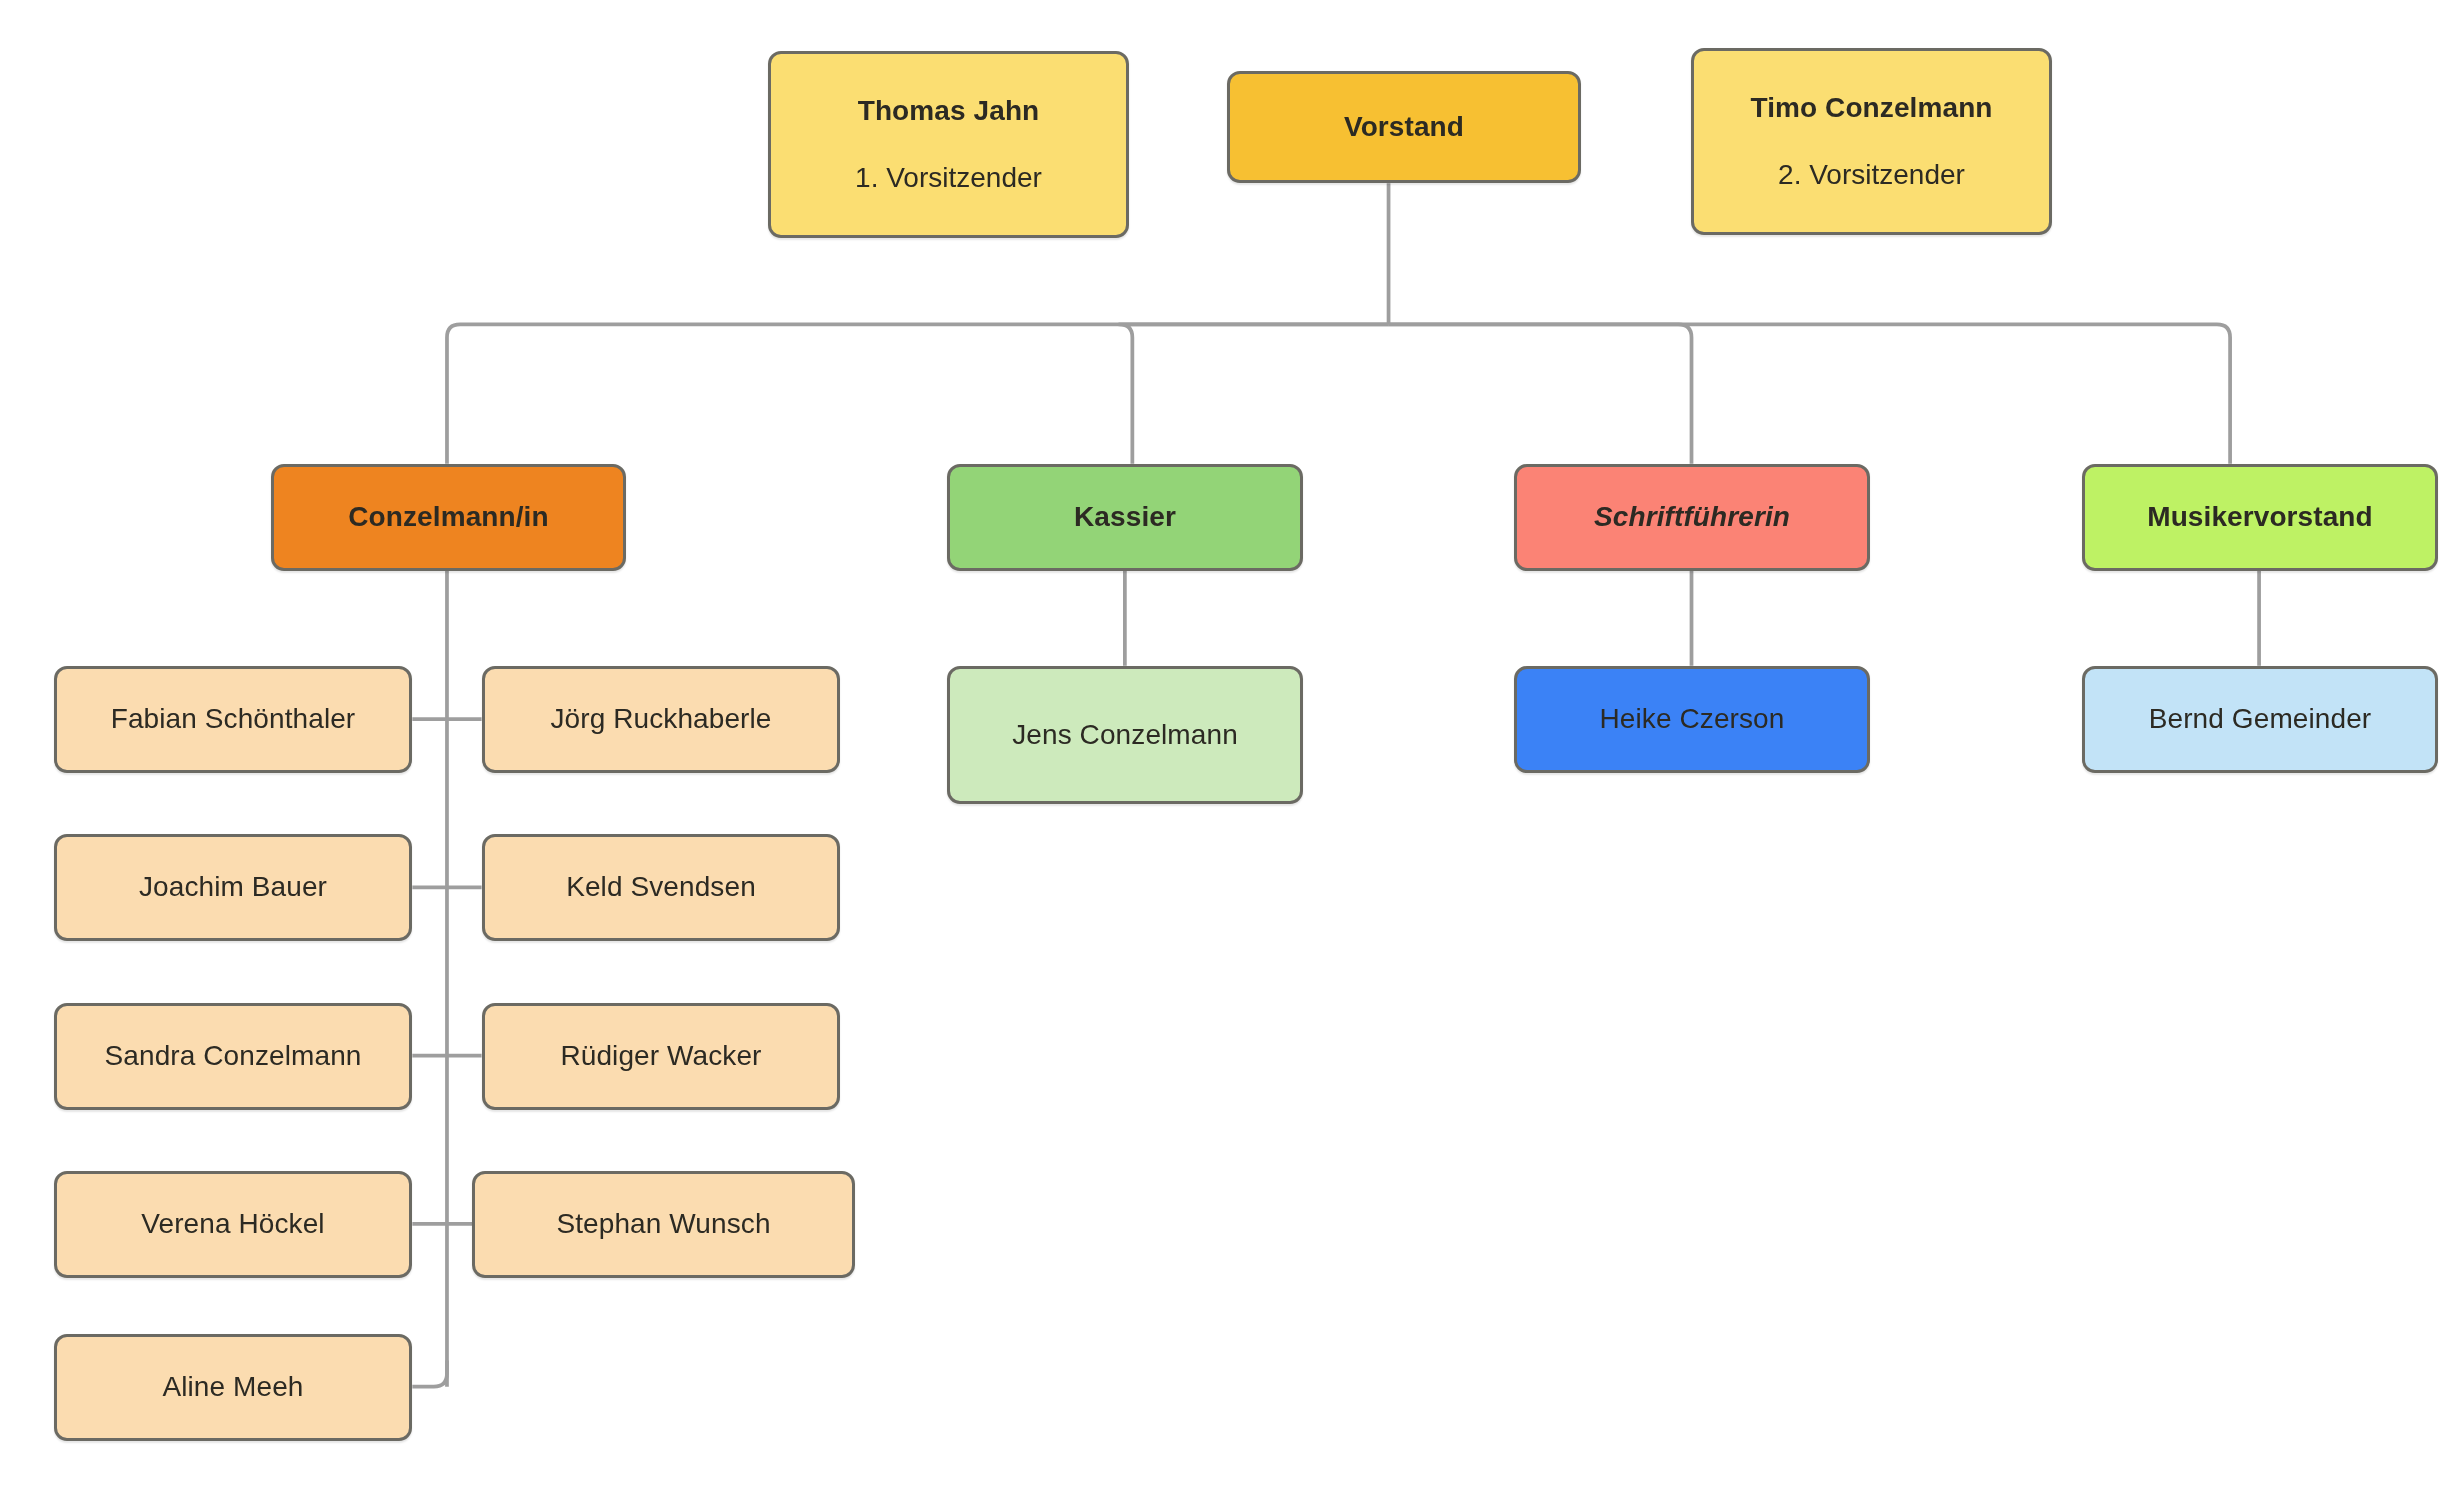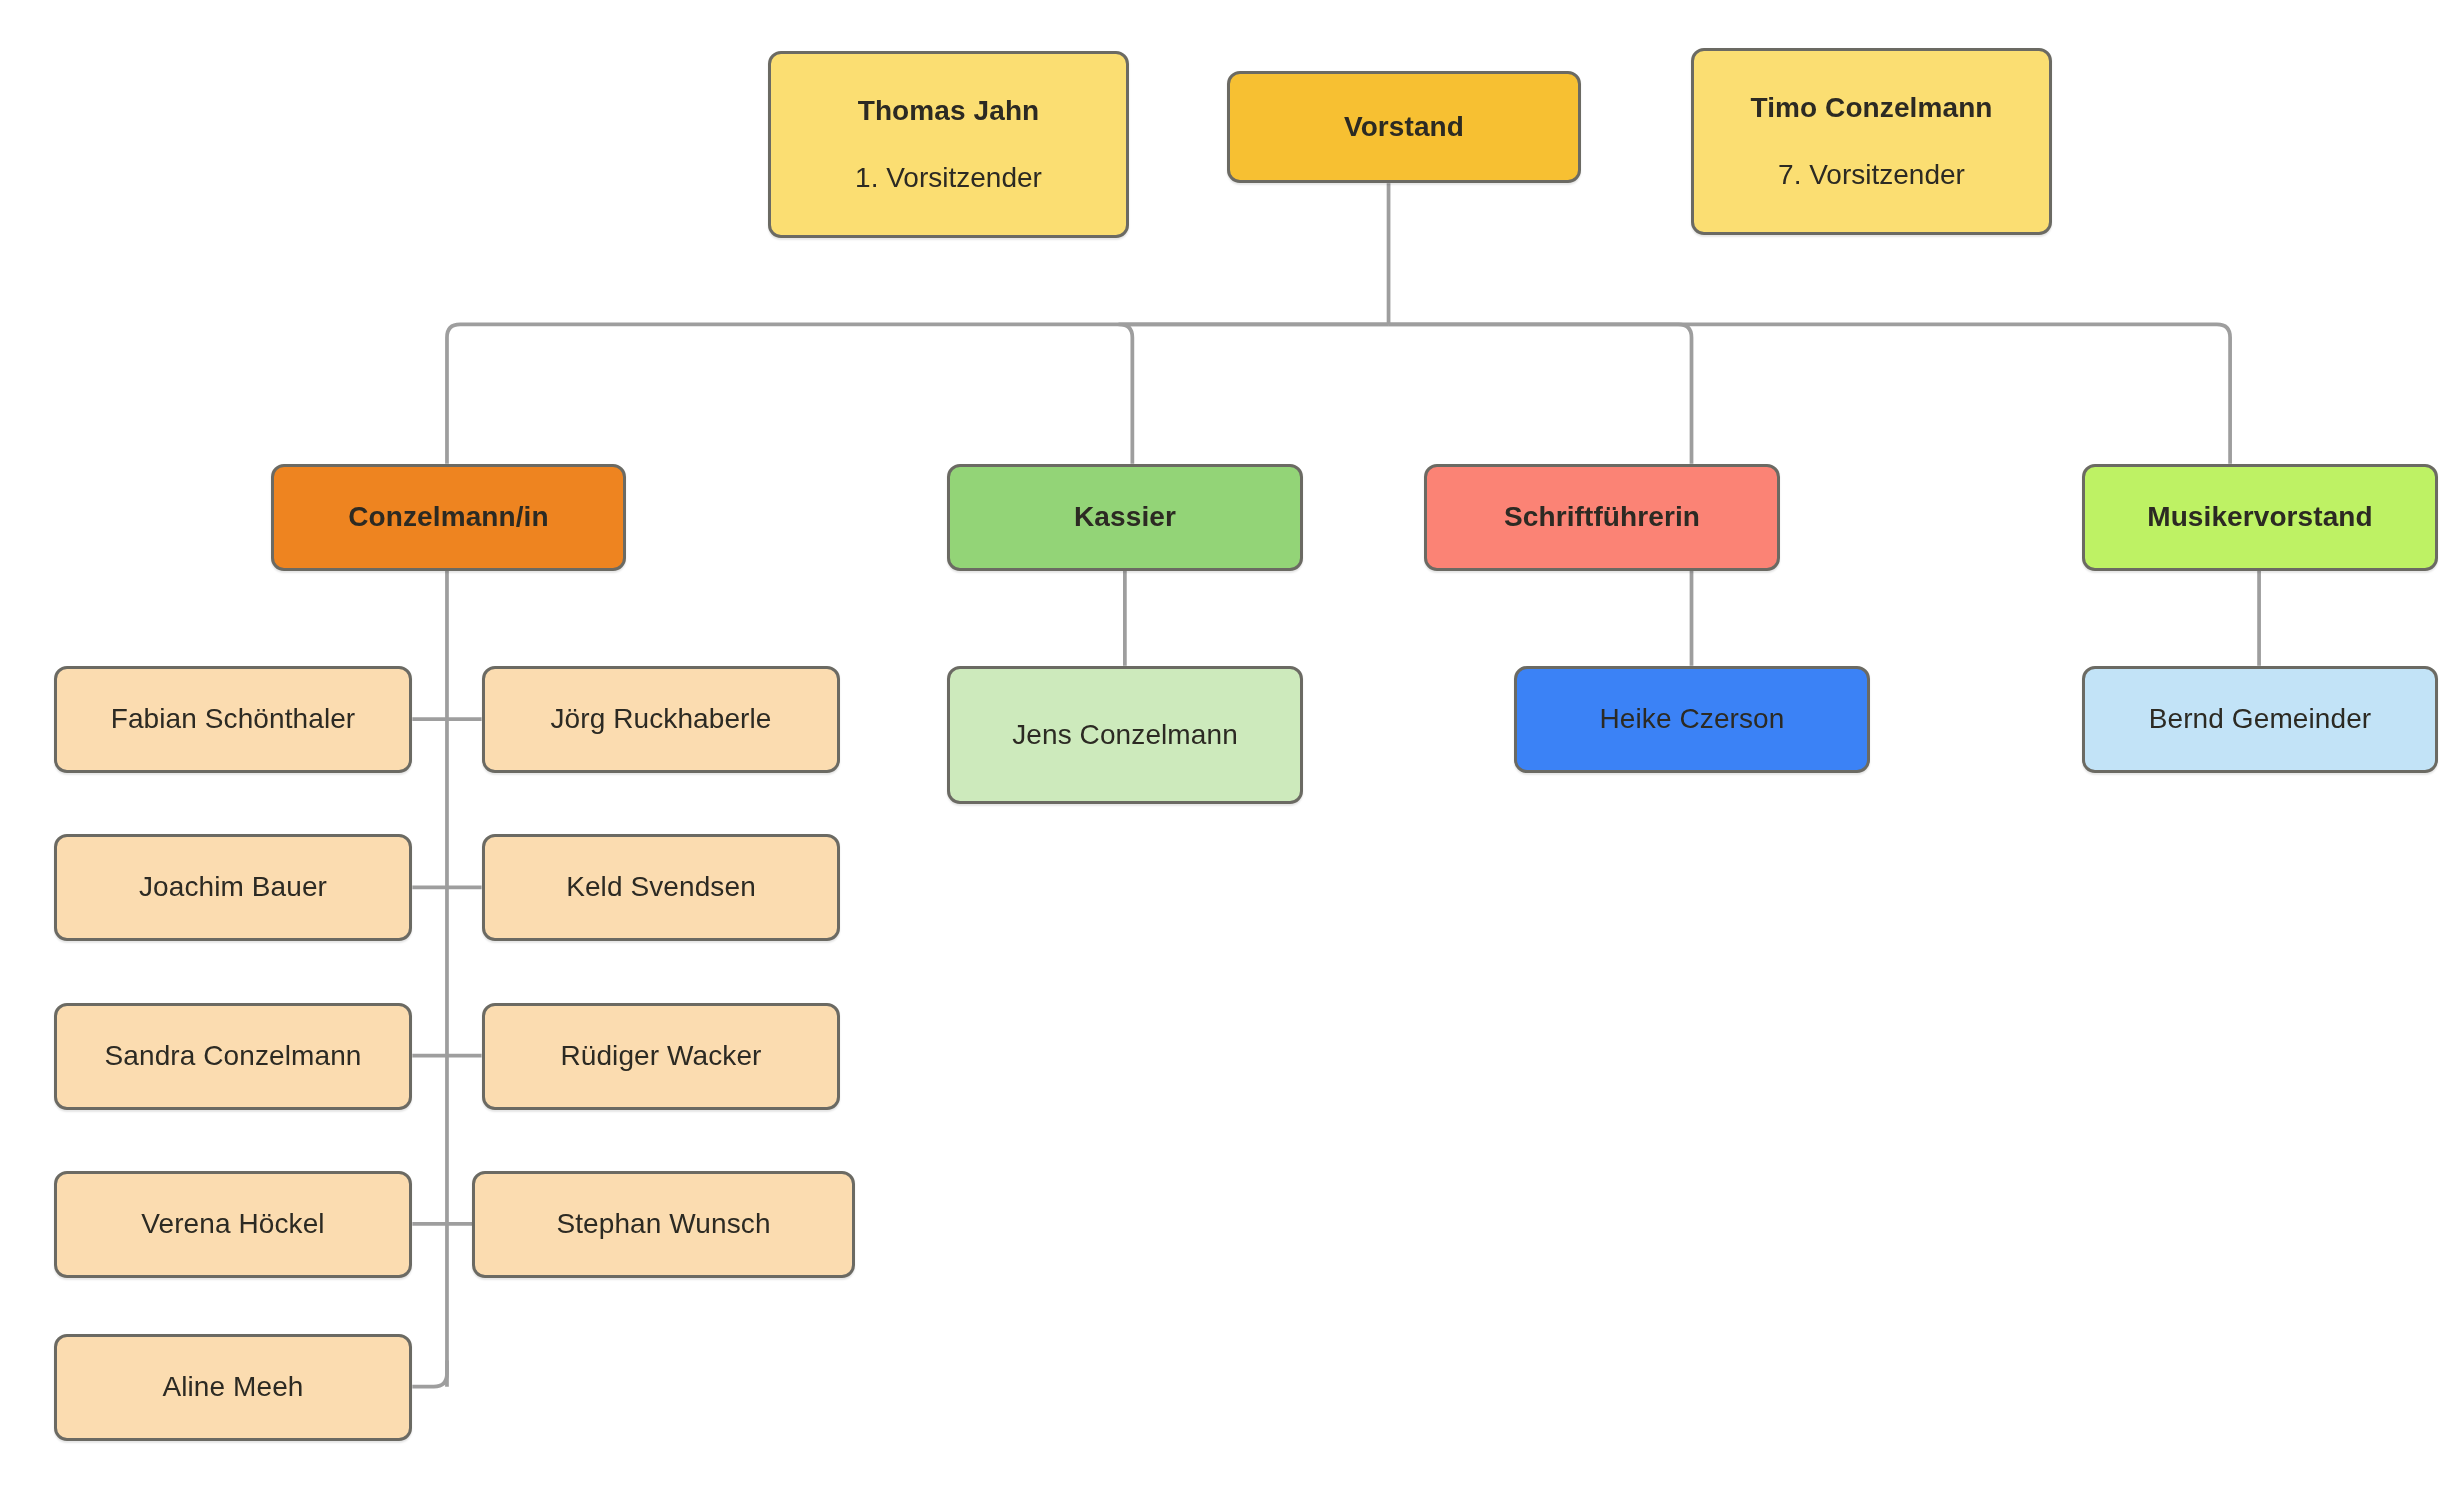--- a/index.html
+++ b/index.html
@@ -122,32 +122,32 @@
     <span class="title">Thomas Jahn</span>
     <span class="subtitle">1. Vorsitzender</span>
   </div>
 
   <div class="node tier-root" style="left:1227px; top:71px; width:354px; height:112px;">
     <span class="title">Vorstand</span>
   </div>
 
   <div class="node tier-chair" style="left:1691px; top:48px; width:361px; height:187px;">
     <span class="title">Timo Conzelmann</span>
-    <span class="subtitle">7. Vorsitzender</span>
+    <span class="subtitle">2. Vorsitzender</span>
   </div>
 
   <div class="node tier-orange" style="left:271px; top:464px; width:355px; height:107px;">
     <span class="title">Conzelmann/in</span>
   </div>
 
   <div class="node tier-green" style="left:947px; top:464px; width:356px; height:107px;">
     <span class="title">Kassier</span>
   </div>
 
-  <div class="node tier-red" style="left:1424px; top:464px; width:356px; height:107px;">
+  <div class="node tier-red" style="left:1514px; top:464px; width:356px; height:107px;font-style:italic;">
     <span class="title">Schriftführerin</span>
   </div>
 
   <div class="node tier-blue" style="left:2082px; top:464px; width:356px; height:107px;">
     <span class="title">Musikervorstand</span>
   </div>
 
   <div class="node leaf leaf-orange" style="left:54px; top:666px; width:358px; height:107px;">
     <span class="title">Fabian Schönthaler</span>
   </div>

